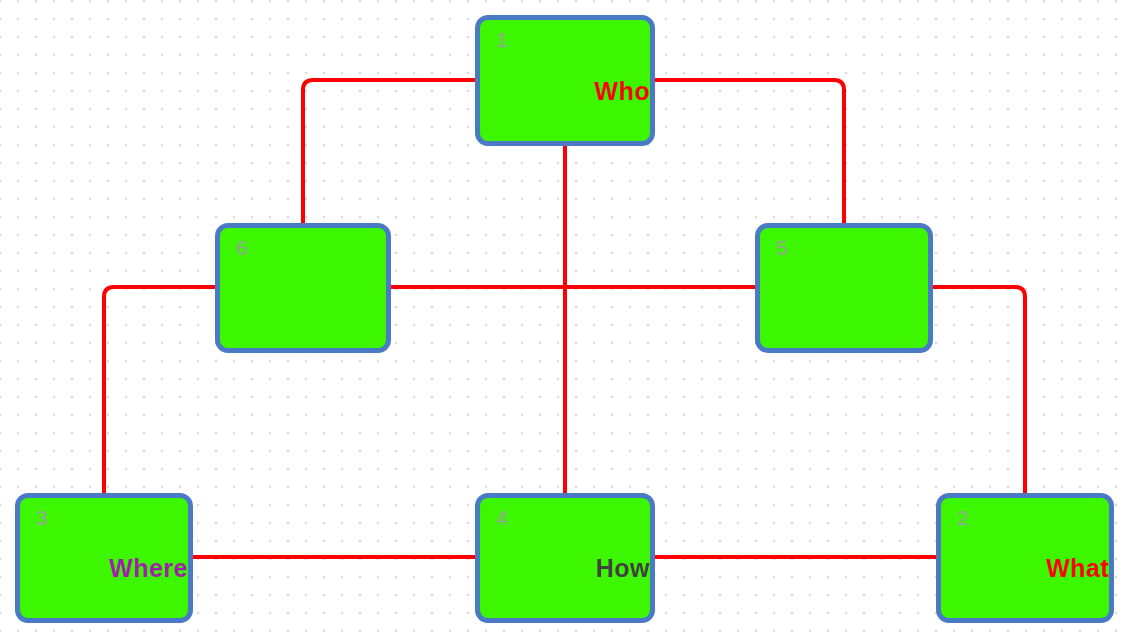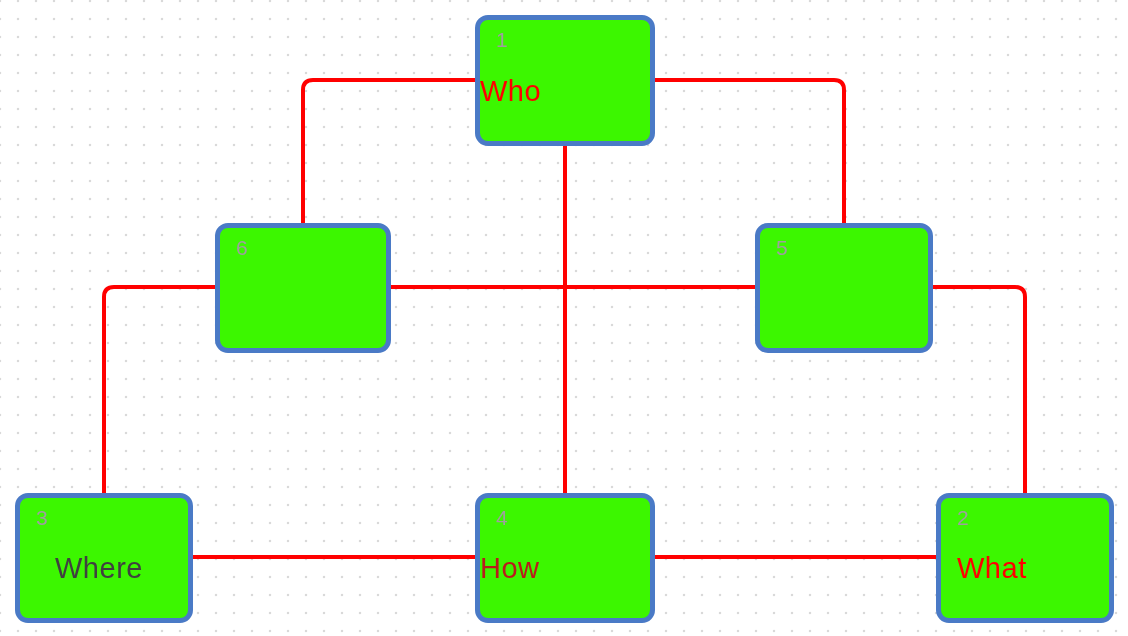--- a/index.html
+++ b/index.html
@@ -44,23 +44,23 @@
     font-size: 21px;
     font-weight: 400;
     line-height: 1.2;
   }
   .node .label {
     position: absolute;
     left: 0;
     right: 0;
     top: calc(50% + 10px);
     transform: translateY(-50%);
-    text-align: left;
-    font-size: 29px;
-    font-weight: 400;
+    text-align: right;
+    font-size: 25px;
+    font-weight: 700;
     letter-spacing: 0.5px;
   }
 </style>
 </head>
 <body>
 
 <div id="canvas">
   <svg id="edge-layer" viewBox="0 0 1128 636" xmlns="http://www.w3.org/2000/svg">
       <path d="M 475 80 L 313 80 Q 303 80 303 90 L 303 224" stroke="#ff0000"></path>
       <path d="M 655 80 L 834 80 Q 844 80 844 90 L 844 224" stroke="#ff0000"></path>
@@ -75,25 +75,25 @@
 <div class="node" style="left: 475px; top: 15px; width: 180px; height: 131px; background: rgb(60, 247, 0); border-color: rgb(74, 122, 198);">
       <span class="num" style="color: rgb(158, 158, 158);">1</span>
       <span class="label" style="color: rgb(255, 0, 0);">Who</span>
     </div>
     <div class="node" style="left: 936px; top: 493px; width: 178px; height: 130px; background: rgb(60, 247, 0); border-color: rgb(74, 122, 198);">
       <span class="num" style="color: rgb(158, 158, 158);">2</span>
       <span class="label" style="color: rgb(255, 0, 0); padding-left: 16px;">What</span>
     </div>
     <div class="node" style="left: 15px; top: 493px; width: 178px; height: 130px; background: rgb(60, 247, 0); border-color: rgb(74, 122, 198);">
       <span class="num" style="color: rgb(158, 158, 158);">3</span>
-      <span class="label" style="color: #404040; padding-left: 35px;">Where</span>
+      <span class="label" style="color: #a21caf; padding-left: 35px;">Where</span>
     </div>
     <div class="node" style="left: 475px; top: 493px; width: 180px; height: 130px; background: rgb(60, 247, 0); border-color: rgb(74, 122, 198);">
       <span class="num" style="color: rgb(158, 158, 158);">4</span>
-      <span class="label" style="color: #b91c1c;">How</span>
+      <span class="label" style="color: #404040;">How</span>
     </div>
     <div class="node" style="left: 755px; top: 223px; width: 178px; height: 130px; background: rgb(60, 247, 0); border-color: rgb(74, 122, 198);">
       <span class="num" style="color: rgb(158, 158, 158);">5</span>
     </div>
     <div class="node" style="left: 215px; top: 223px; width: 176px; height: 130px; background: rgb(60, 247, 0); border-color: rgb(74, 122, 198);">
       <span class="num" style="color: rgb(158, 158, 158);">6</span>
     </div>
   </div>
 
 </body></html>

